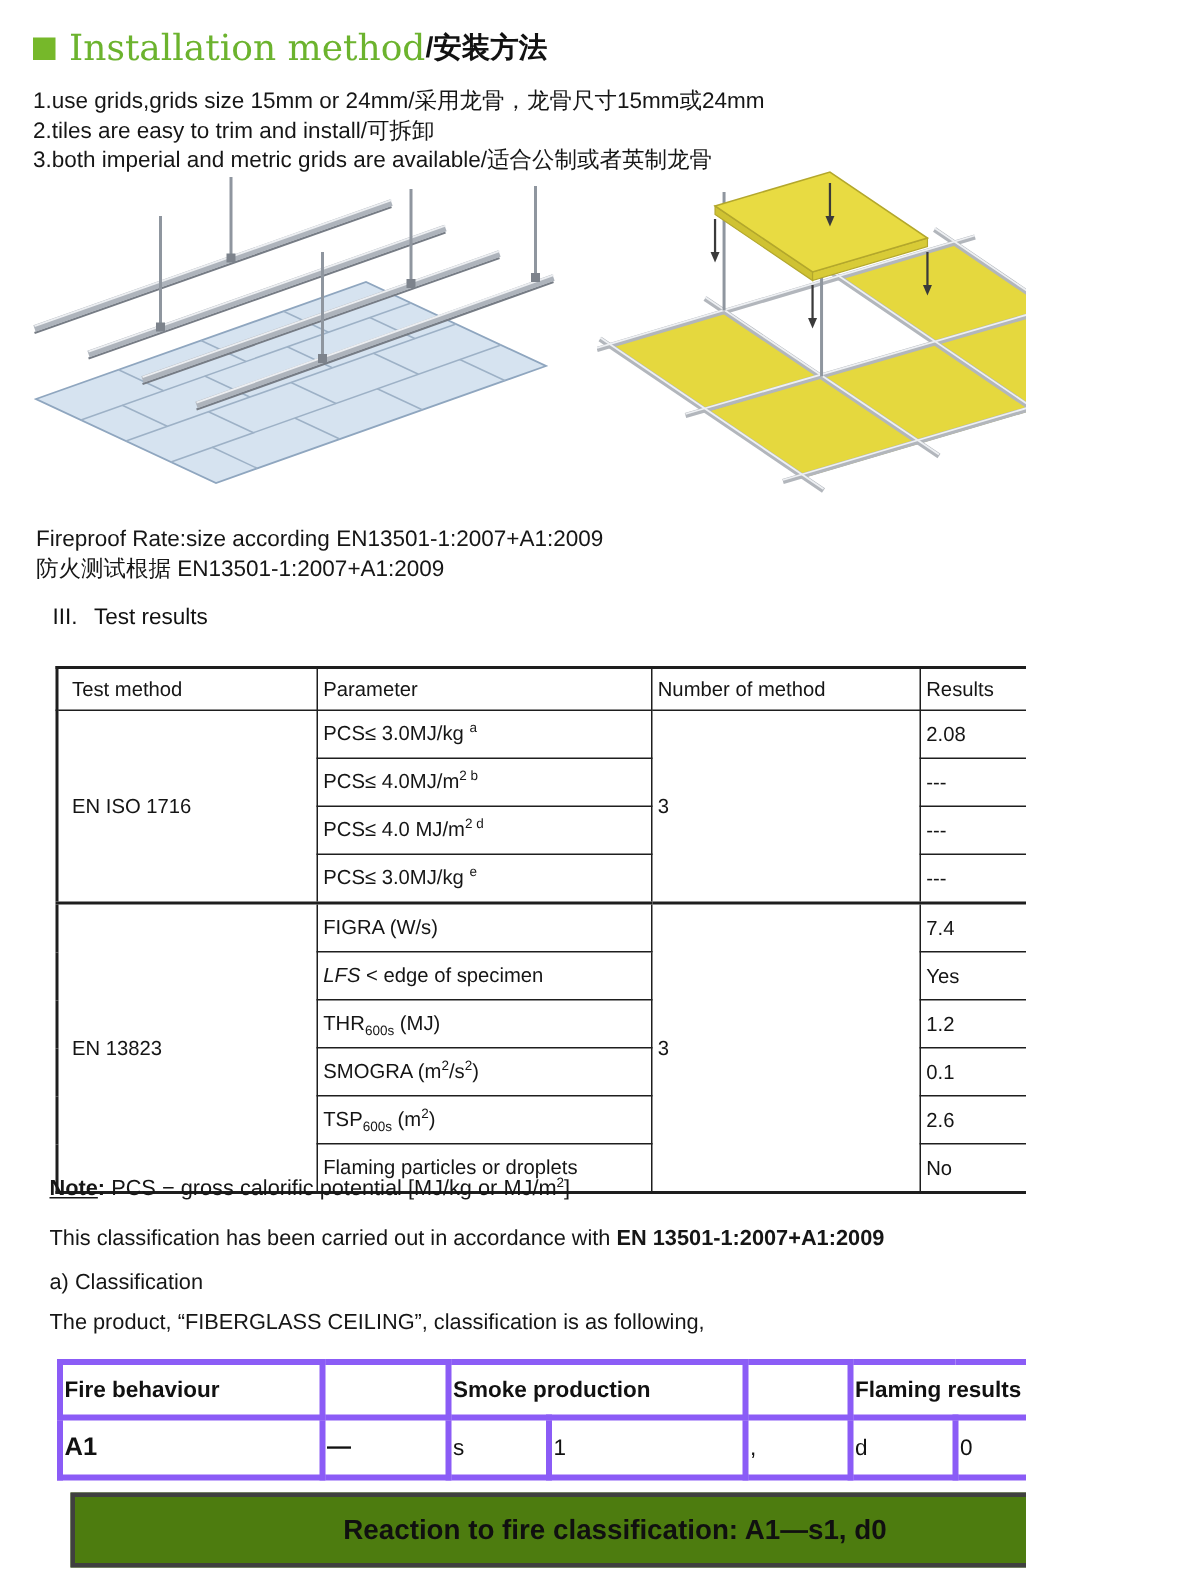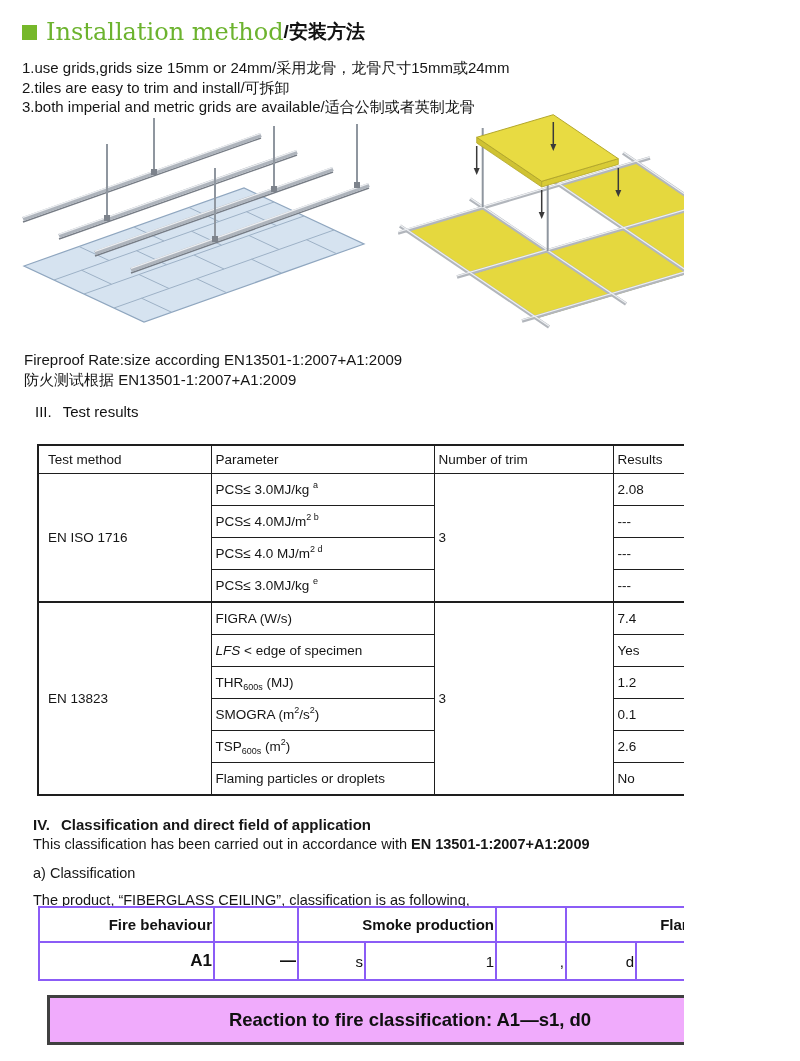--- a/index.html
+++ b/index.html
@@ -49,28 +49,28 @@
   .sec4{position:absolute;top:816px;left:33px;font-size:14.5px;line-height:18px;color:#161616;}
   .sec4 .h{font-size:15px;font-weight:bold;}
   .sec4 .l1{margin-top:1px;}
   .sec4 .l2{margin-top:11px;}
   .sec4 .l3{margin-top:9px;}
 
   
   .t2{position:absolute;top:906px;left:38px;border-collapse:collapse;table-layout:fixed;
       width:734px;color:#111;}
   .t2{border:2px solid #1e1e1e;}
-  .t2 th,.t2 td{border:2px solid #8b5cf6;text-align:right;vertical-align:middle;}
+  .t2 th,.t2 td{border:4px solid #8b5cf6;text-align:left;vertical-align:middle;}
   .t2 th{font-size:15px;font-weight:bold;height:31px;}
   .t2 td{font-size:15px;height:34px;border-radius:11px;}
   .t2 td.big{font-size:17px;font-weight:bold;}
   .t2 td.dash{font-weight:bold;font-size:16px;}
 
   
-  .bar{position:absolute;top:995px;left:47px;width:726px;height:50px;background:#f0abfc;
+  .bar{position:absolute;top:995px;left:47px;width:726px;height:50px;background:#4d7c0f;
        border:3px solid #404040;box-sizing:border-box;display:flex;align-items:center;
        justify-content:center;font-size:18.5px;font-weight:bold;color:#101010;}
 </style>
 </head>
 <body>
 
 <div class="page">
 
   <div class="hdr">
     <div class="hdr-square"></div>
@@ -214,21 +214,21 @@
     <colgroup>
         <col style="width:173px">
         <col style="width:223px">
         <col style="width:179px">
         <col style="width:161px">
       </colgroup>
     <tbody>
         <tr>
       <th class="left">Test method</th>
       <th>Parameter</th>
-      <th>Number of trim</th>
+      <th>Number of method</th>
       <th>Results</th>
     </tr>
     <tr>
       <td class="left" rowspan="4">EN ISO 1716</td>
       <td><i></i><span>PCS≤ 3.0MJ/kg </span><sub></sub><span></span><sup>a</sup><span></span><sup></sup><span></span></td>
       <td rowspan="4">3</td>
       <td>2.08</td>
     </tr>
     <tr>
       <td><i></i><span>PCS≤ 4.0MJ/m</span><sub></sub><span></span><sup>2 b</sup><span></span><sup></sup><span></span></td>
@@ -264,25 +264,25 @@
       <td><i></i><span>TSP</span><sub>600s</sub><span> (m</span><sup>2</sup><span></span><sup></sup><span>)</span></td>
       <td>2.6</td>
     </tr>
     <tr>
       <td><i></i><span>Flaming particles or droplets</span><sub></sub><span></span><sup></sup><span></span><sup></sup><span></span></td>
       <td>No</td>
     </tr>
   </tbody>
     </table>
 
+  <div class="note">
+    <b><u>Note</u><span>: </span></b><span>PCS  −  gross calorific potential [MJ/kg or MJ/m</span><sup>2</sup><span>]</span>
+  </div>
 
   <div class="sec4">
-    <div class="h">
-      <span class="sec-num">IV.</span><span>Classification and direct field of application</span>
-    </div>
     <div class="l1">
       <span>This classification has been carried out in accordance with </span><b>EN 13501-1:2007+A1:2009</b>
     </div>
     <div class="l2">a) Classification</div>
     <div class="l3">The product, “FIBERGLASS CEILING”, classification is as following,</div>
   </div>
 
   <table class="t2">
     <colgroup>
         <col style="width:175px">

